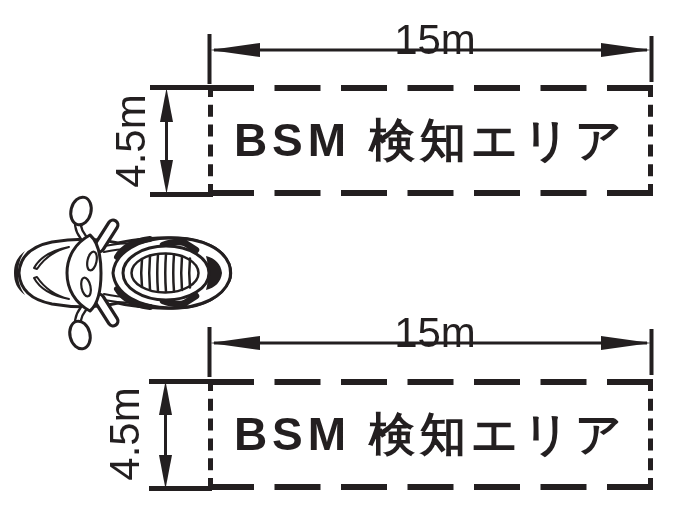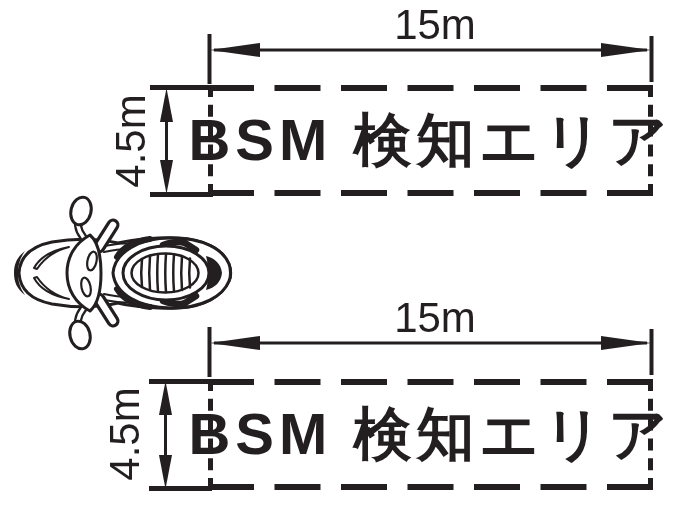--- a/index.html
+++ b/index.html
@@ -25,33 +25,34 @@
     position: absolute;
     font-size: 42px;
     font-weight: 500;
     color: #231f20;
     text-align: center;
     white-space: nowrap;
     line-height: 1;
   }
   .dim-label.horizontal {
     width: 200px;
+    margin-top: 15px;
   }
   .dim-label.vertical {
     transform: translate(-50%, -50%) rotate(-90deg);
   }
   .area-label {
     position: absolute;
     left: 208px;
     width: 445px;
     height: 111px;
     display: flex;
     align-items: center;
     justify-content: center;
-    font-size: 58px;
+    font-size: 46px;
     font-weight: bold;
     letter-spacing: 5px;
     white-space: nowrap;
     color: #231f20;
   }
 </style>
 </head>
 <body>
 
 <div class="canvas">

